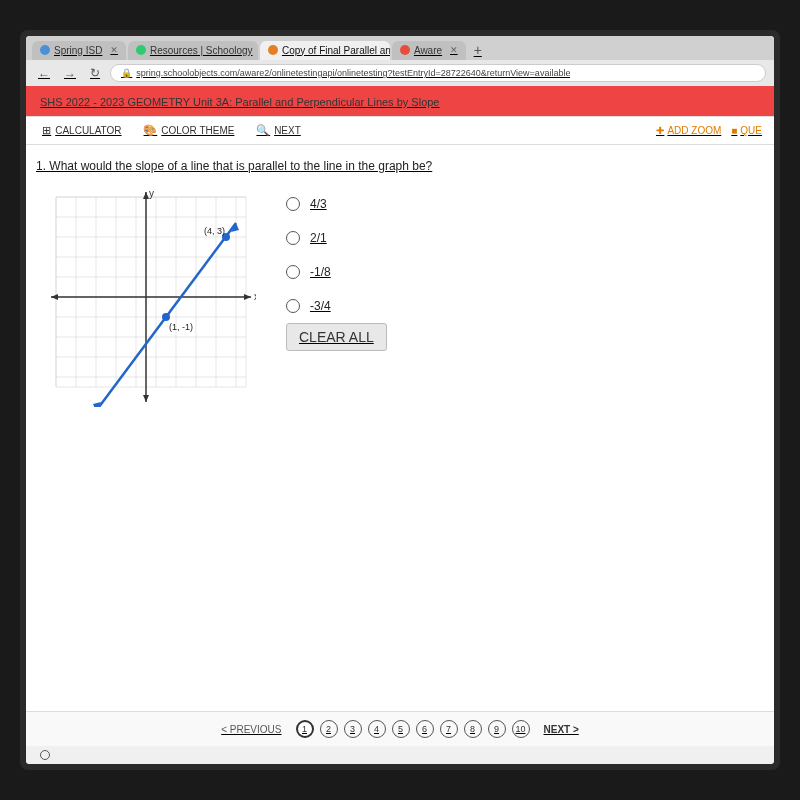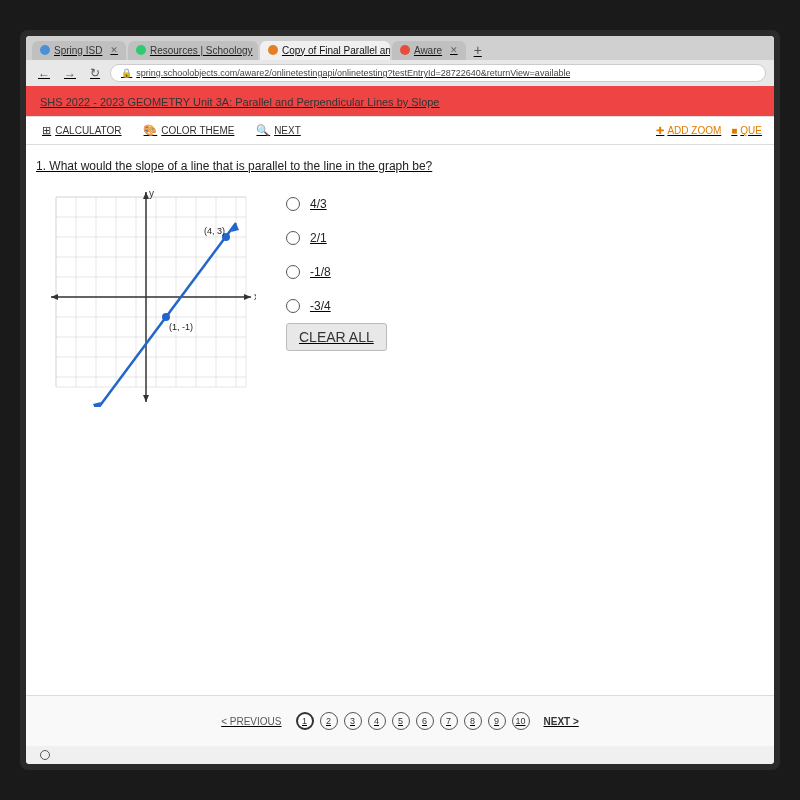--- a/index.html
+++ b/index.html
@@ -221,21 +221,21 @@
       border-radius: 3px;
       font-size: 14px;
       color: #333;
       cursor: pointer;
     }
     
     .nav-bar {
       display: flex;
       align-items: center;
       justify-content: center;
-      padding: 16px 14px;
+      padding: 8px 14px;
       border-top: 1px solid #ddd;
       background: #f9f9f9;
       gap: 6px;
       flex-shrink: 0;
     }
     .prev-btn {
       font-size: 10px;
       color: #555;
       cursor: pointer;
       margin-right: 8px;

